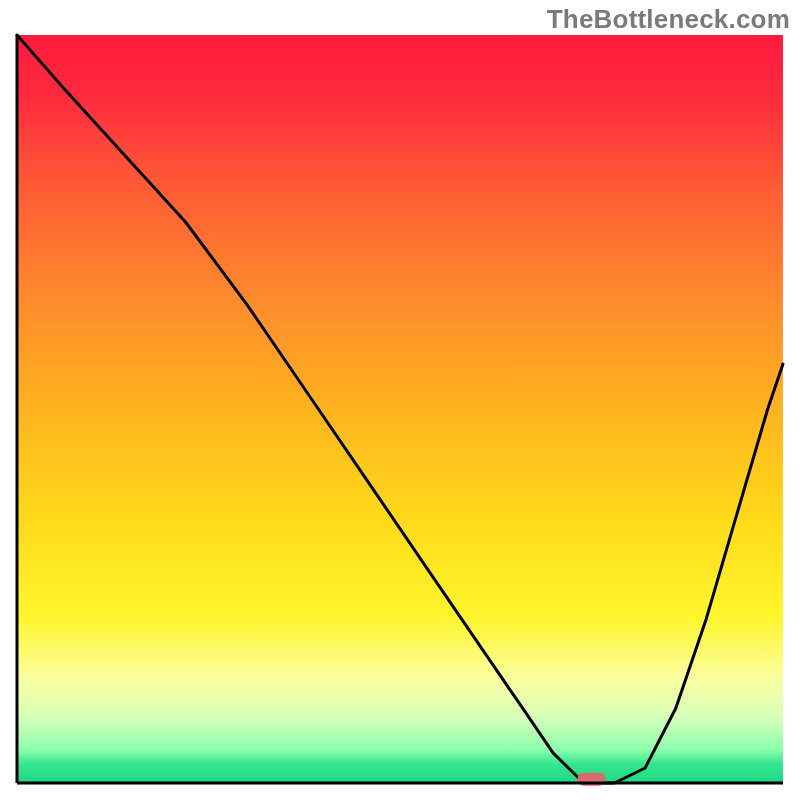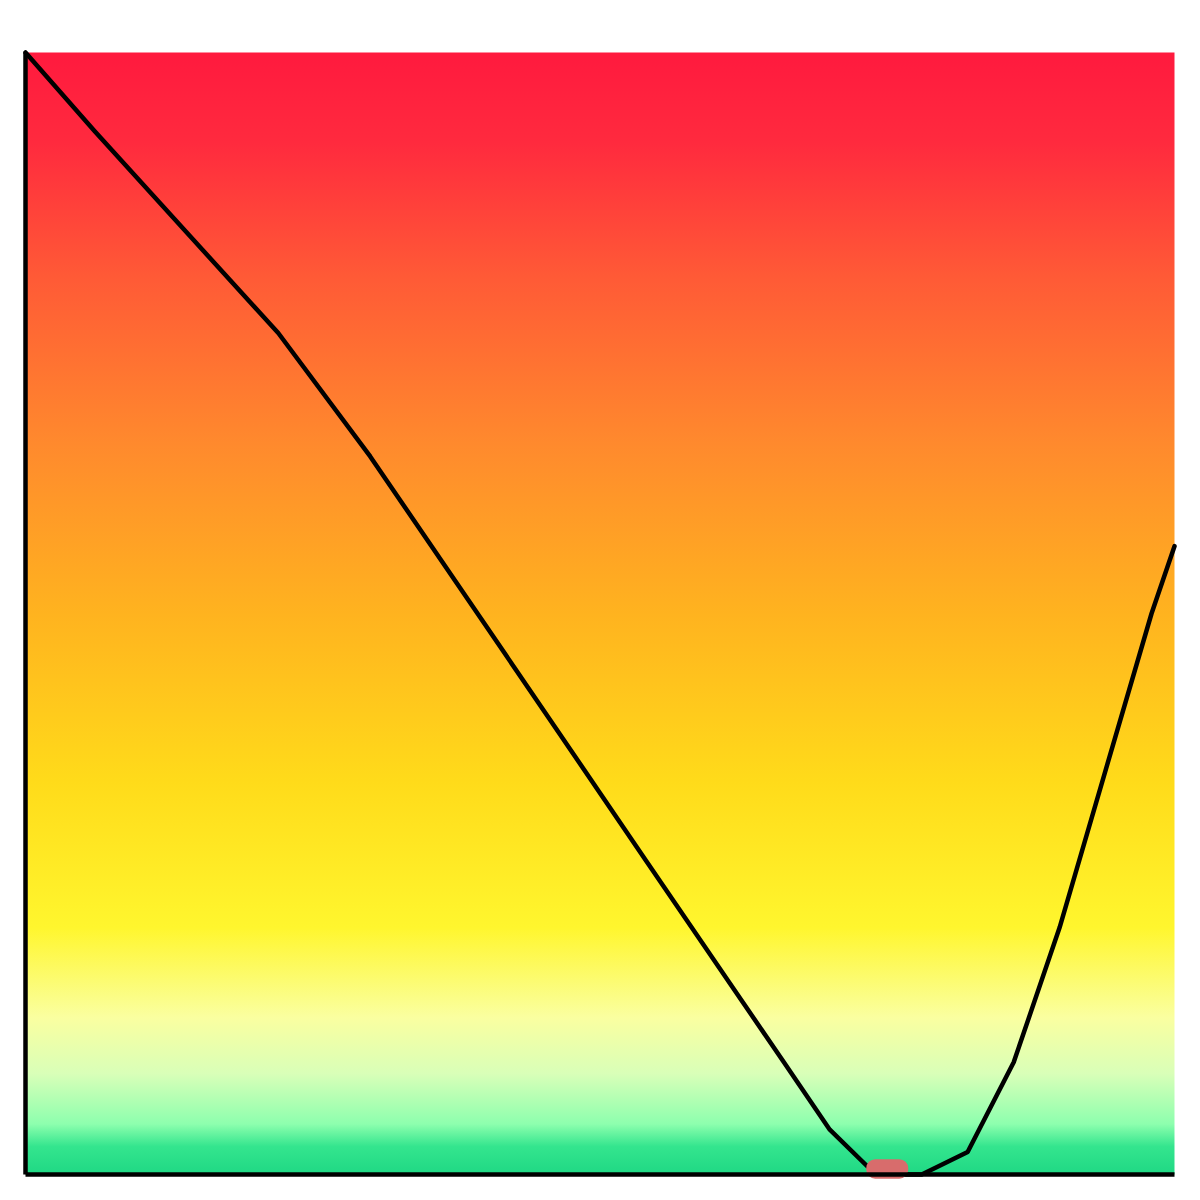--- a/index.html
+++ b/index.html
@@ -34,20 +34,21 @@
     width: 800px;
     height: 800px;
     z-index: 2;
   }
 </style>
 </head>
 <body>
 
 <div class="stage">
 
+  <div class="watermark">TheBottleneck.com</div>
 
   <svg class="plot" viewBox="0 0 800 800">
     <defs>
       <linearGradient id="bg-grad" x1="0" y1="0" x2="0" y2="1">
           <stop offset="0%" stop-color="#ff1a3e"></stop>
           <stop offset="8%" stop-color="#ff2a3e"></stop>
           <stop offset="20%" stop-color="#ff5a36"></stop>
           <stop offset="35%" stop-color="#ff8a2d"></stop>
           <stop offset="50%" stop-color="#ffb31f"></stop>
           <stop offset="65%" stop-color="#ffdb1a"></stop>

